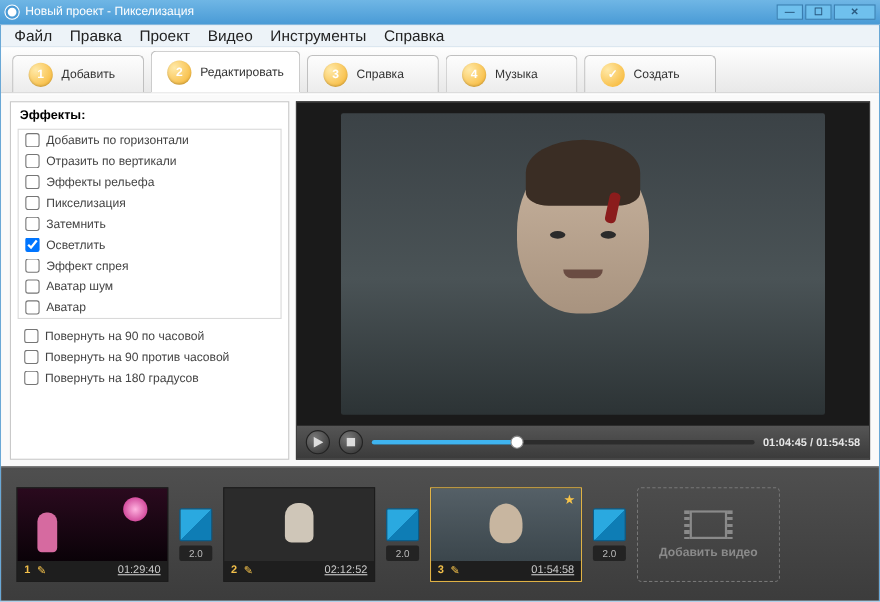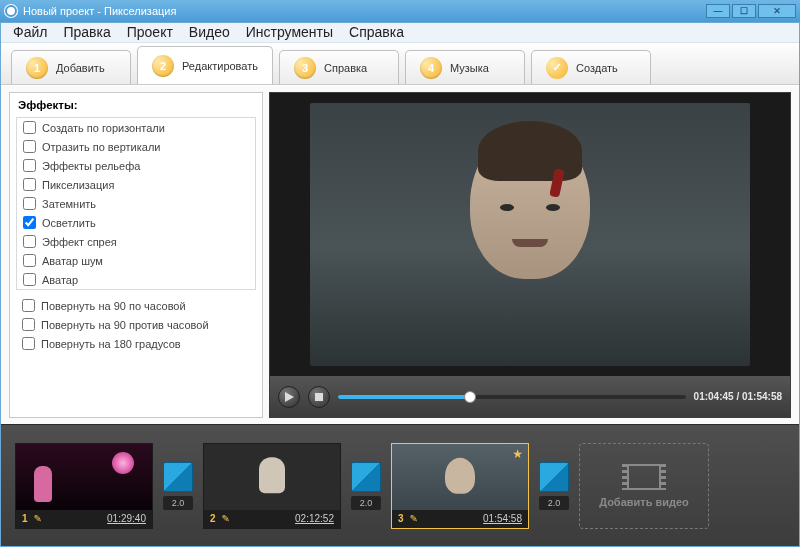--- a/index.html
+++ b/index.html
@@ -33,21 +33,21 @@
   .preview-area{ flex:1; margin:6px 8px 6px 6px; background:#5a5a5a; border:1px solid #3d3d3d; display:flex; flex-direction:column; overflow:hidden;}
   .preview-video{ flex:1; background:#1a1a1a; position:relative; display:flex; align-items:center; justify-content:center;}
   .preview-overlay{ position:absolute; inset:10px 40px; background:linear-gradient(180deg,#3b4246 0%, #4a5356 55%, #2c3335 100%); border-radius:2px; overflow:hidden;}
   .face{ position:absolute; left:50%; top:48%; transform:translate(-50%,-50%); width:160px; height:200px;}
   .face .head{ width:120px; height:150px; background:linear-gradient(#c9b49f,#a8937f); border-radius:50% 50% 45% 45%; margin:0 auto; position:relative;}
   .face .hair{ position:absolute; top:-8px; left:8px; right:8px; height:60px; background:#3a2d24; border-radius:50% 50% 20% 20%; }
   .face .eye{ position:absolute; width:14px; height:7px; background:#2b2b2b; border-radius:50%; top:75px;}
   .face .eye.l{ left:30px;} .face .eye.r{ right:30px;}
   .face .mouth{ position:absolute; width:36px; height:8px; background:#6a4c42; border-radius:0 0 18px 18px; bottom:32px; left:42px;}
   .face .blood{ position:absolute; width:10px; height:28px; background:#8b1c1c; top:40px; right:28px; border-radius:4px; transform:rotate(12deg);}
-  .controls{ height:41px; background:linear-gradient(#555,#3b3b3b); display:flex; align-items:center; padding:0 8px; gap:8px;}
+  .controls{ height:30px; background:linear-gradient(#555,#3b3b3b); display:flex; align-items:center; padding:0 8px; gap:8px;}
   .ctrl-btn{ width:22px; height:22px; border-radius:50%; background:radial-gradient(circle at 35% 30%,#777,#2f2f2f); border:1px solid #222; display:flex; align-items:center; justify-content:center; cursor:pointer;}
   .ctrl-btn svg{ fill:#ddd;}
   .slider-track{ flex:1; height:4px; background:#2c2c2c; border-radius:2px; position:relative;}
   .slider-prog{ position:absolute; left:0; top:0; bottom:0; width:38%; background:#3fb4ef; border-radius:2px;}
   .slider-thumb{ position:absolute; left:38%; top:50%; width:12px; height:12px; border-radius:50%; background:#fff; border:1px solid #888; transform:translate(-50%,-50%);}
   .time{ color:#e6e6e6; font-size:10px; font-weight:bold;}
   .timeline{ height:122px; background:linear-gradient(#4f4f4f,#3c3c3c); border-top:1px solid #2b2b2b; display:flex; align-items:center; padding:0 14px; gap:10px;}
   .clip{ display:flex; align-items:center; gap:6px;}
   .thumb-frame{ width:138px; border:1px solid #1c1c1c; background:#222; }
   .thumb-frame.sel{ border:1px solid #f6c34a;}
@@ -120,21 +120,21 @@
   </div>
 
 
   <div class="content">
     <div class="sidebar">
       <div class="side-head">Эффекты:</div>
       <div class="side-list">
         <div class="inner" id="fx-list">
             <div class="item">
               <input type="checkbox" style="">
-              <span>Создать по горизонтали</span>
+              <span>Добавить по горизонтали</span>
             </div>
             <div class="item">
               <input type="checkbox" style="">
               <span>Отразить по вертикали</span>
             </div>
             <div class="item">
               <input type="checkbox" style="">
               <span>Эффекты рельефа</span>
             </div>
             <div class="item">

